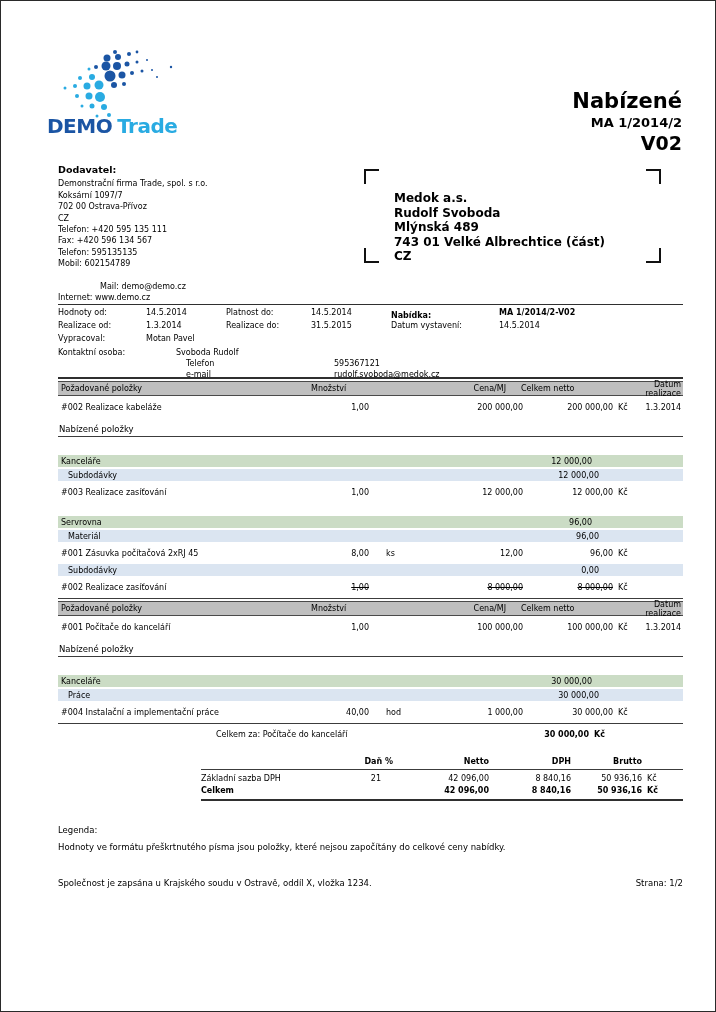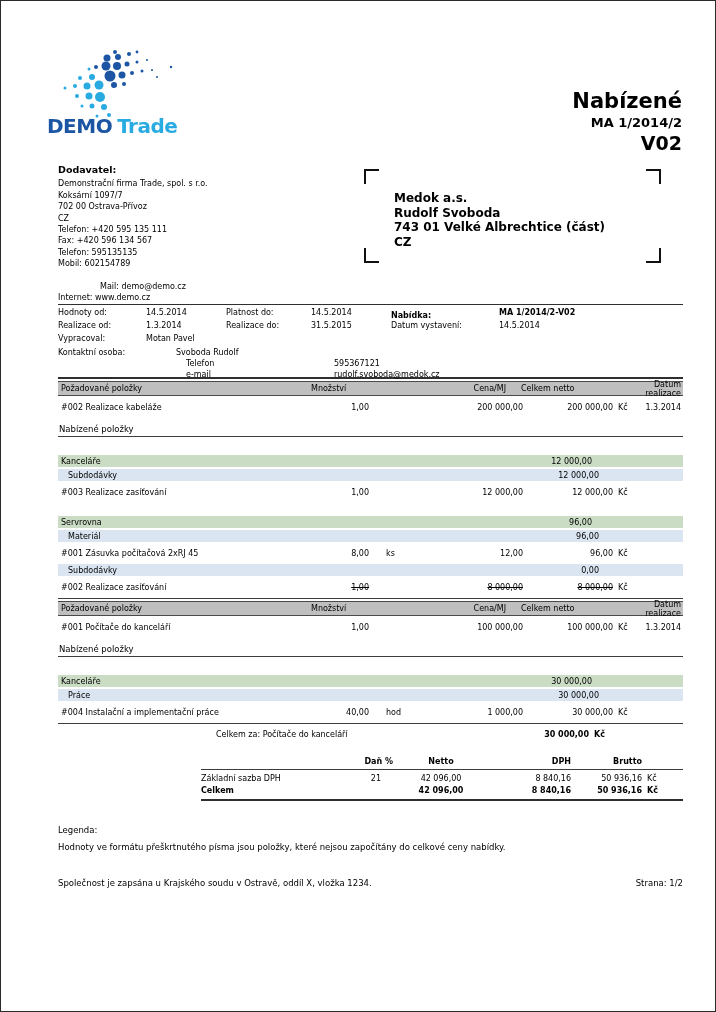--- a/index.html
+++ b/index.html
@@ -78,21 +78,21 @@
   
   #summary{position:absolute;left:200px;top:753px;width:482px;font-size:8px;}
   .shead{display:flex;align-items:center;height:14px;font-weight:bold;
          border-bottom:1px solid #3c3c3c;padding-bottom:1px;}
   #sbody{border-bottom:2px solid #2f2f2f;padding-bottom:2px;padding-top:2px;}
   .srow{display:flex;align-items:center;height:12px;}
   .srow.b{height:13px;}
   .s-label{flex:1;text-align:left;}
   .s-tax{width:57px;text-align:right;}
   .srow .s-tax{width:45px;padding-right:12px;}
-  .s-netto{width:96px;text-align:center;}
+  .s-netto{width:96px;text-align:right;}
   .s-dph{width:82px;text-align:right;}
   .s-brutto{width:71px;text-align:right;}
   .s-kc{width:36px;padding-left:5px;}
 
   
   #legend{left:57px;top:824px;width:625px;font-size:8.5px;}
   #legend .lh{margin-bottom:7px;}
   #footer{left:57px;top:877px;width:625px;display:flex;justify-content:space-between;font-size:8.5px;}
 </style>
 </head>
@@ -166,20 +166,21 @@
 </div>
 
 <div id="window" class="abs">
   <div class="corner tl"></div>
   <div class="corner tr"></div>
   <div class="corner bl"></div>
   <div class="corner br"></div>
   <div id="customer">
       <div>Medok a.s.</div>
       <div>Rudolf Svoboda</div>
+      <div>Mlýnská 489</div>
       <div>743 01 Velké Albrechtice (část)</div>
       <div>CZ</div>
     </div>
 </div>
 
 <div class="rule" style="top:303px;height:1px;"></div>
 <div class="rule" style="top:376px;height:2px;"></div>
 
 <div id="meta" class="abs">
   <span style="left:0;top:2px;">Hodnoty od:</span>

